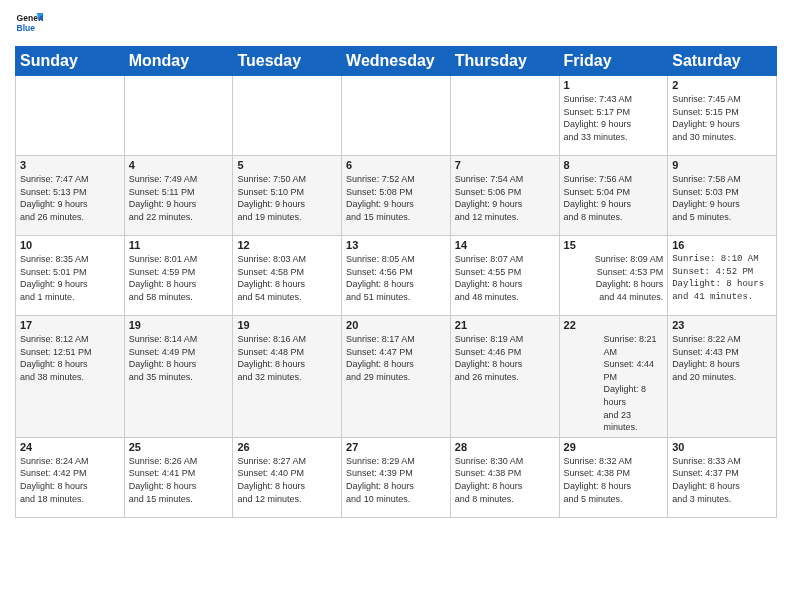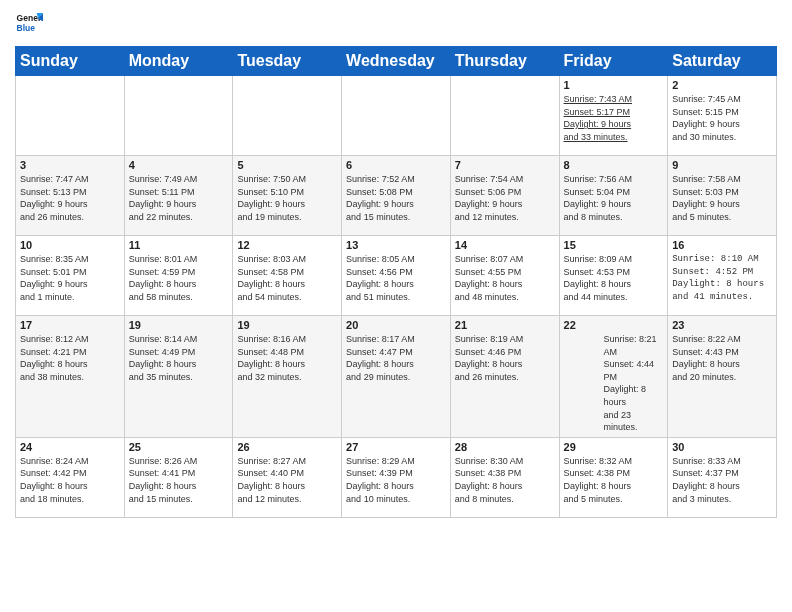--- a/index.html
+++ b/index.html
@@ -119,21 +119,21 @@
     </thead>
     <tbody id="calendar-body">
     <tr>
           <td class="empty-cell"></td>
           <td class="empty-cell"></td>
           <td class="empty-cell"></td>
           <td class="empty-cell"></td>
           <td class="empty-cell"></td>
           <td>
             <span class="day-num">1</span>
-            <div class="day-info" style="white-space: pre-line; text-decoration: underline;">Sunrise: 7:43 AM
+            <div class="day-info" style="white-space: pre-line;">Sunrise: 7:43 AM
 Sunset: 5:17 PM
 Daylight: 9 hours
 and 33 minutes.</div>
           </td>
           <td>
             <span class="day-num">2</span>
             <div class="day-info" style="white-space: pre-line;">Sunrise: 7:45 AM
 Sunset: 5:15 PM
 Daylight: 9 hours
 and 30 minutes.</div>
@@ -221,38 +221,38 @@
           </td>
           <td>
             <span class="day-num">14</span>
             <div class="day-info" style="white-space: pre-line;">Sunrise: 8:07 AM
 Sunset: 4:55 PM
 Daylight: 8 hours
 and 48 minutes.</div>
           </td>
           <td>
             <span class="day-num">15</span>
-            <div class="day-info" style="white-space: pre-line;">Sunrise: 8:09 AM
+            <div class="day-info" style="white-space: pre-line; text-align: right;">Sunrise: 8:09 AM
 Sunset: 4:53 PM
 Daylight: 8 hours
 and 44 minutes.</div>
           </td>
           <td>
             <span class="day-num">16</span>
             <div class="day-info" style="white-space: pre-line; font-family: Liberation Mono, monospace;">Sunrise: 8:10 AM
 Sunset: 4:52 PM
 Daylight: 8 hours
 and 41 minutes.</div>
           </td>
         </tr>
         <tr>
           <td>
             <span class="day-num">17</span>
             <div class="day-info" style="white-space: pre-line;">Sunrise: 8:12 AM
-Sunset: 4:21 PM
+Sunset: 12:51 PM
 Daylight: 8 hours
 and 38 minutes.</div>
           </td>
           <td>
             <span class="day-num">19</span>
             <div class="day-info" style="white-space: pre-line;">Sunrise: 8:14 AM
 Sunset: 4:49 PM
 Daylight: 8 hours
 and 35 minutes.</div>
           </td>

